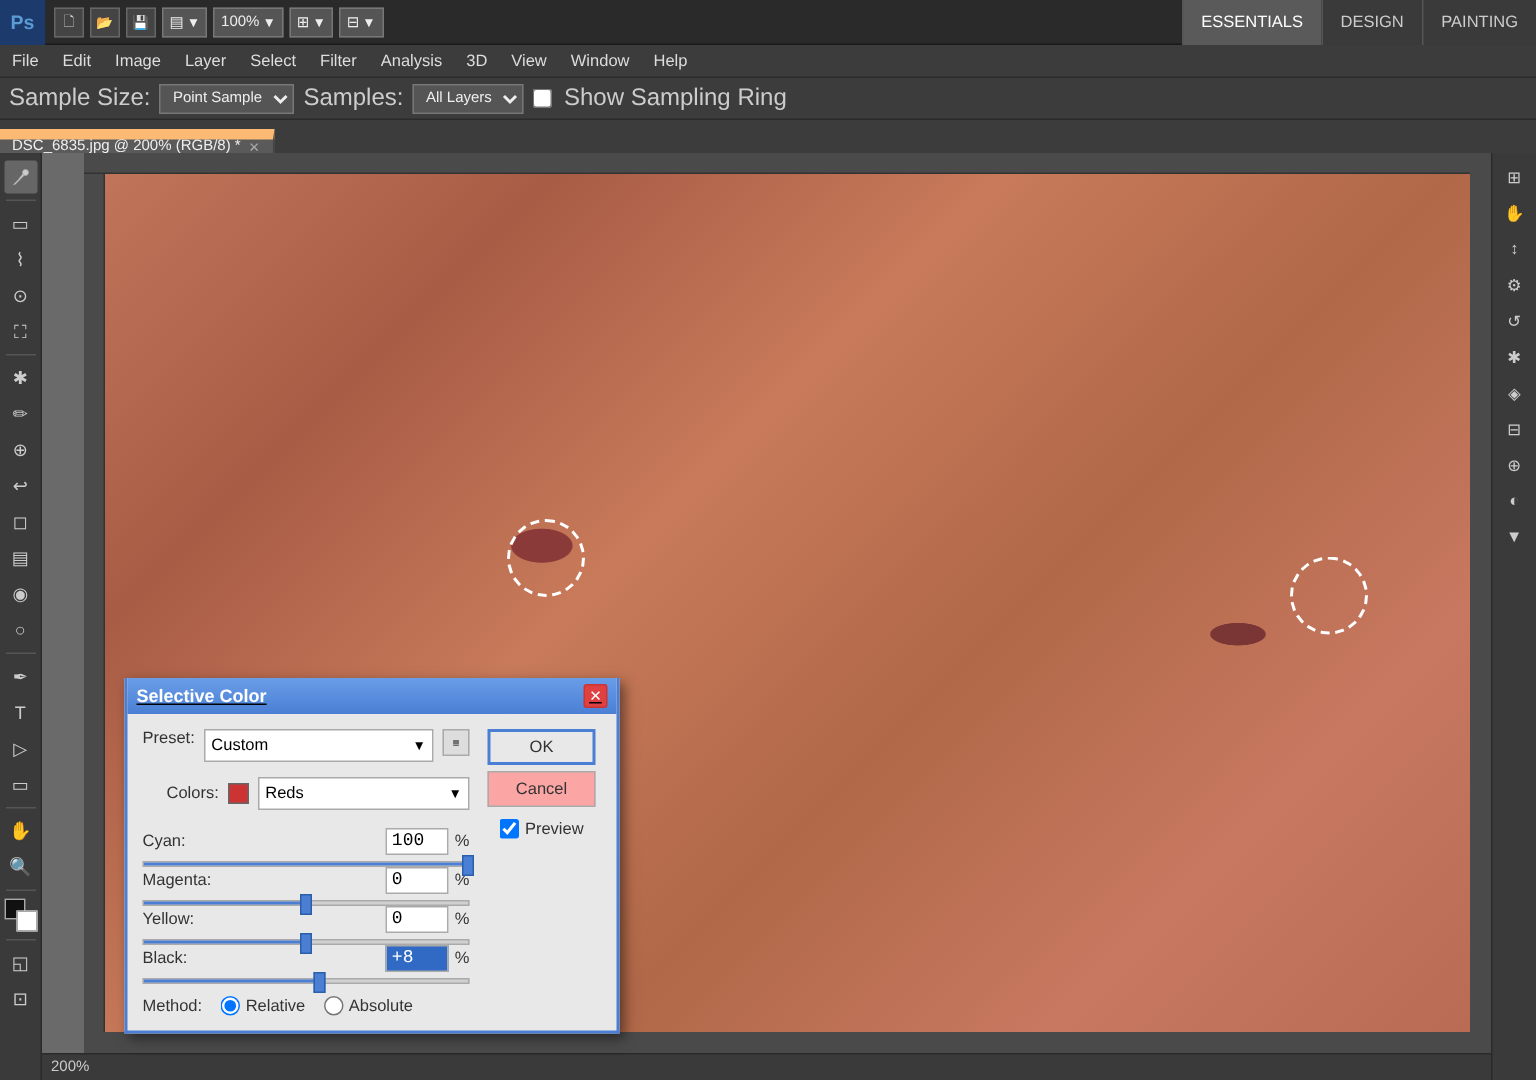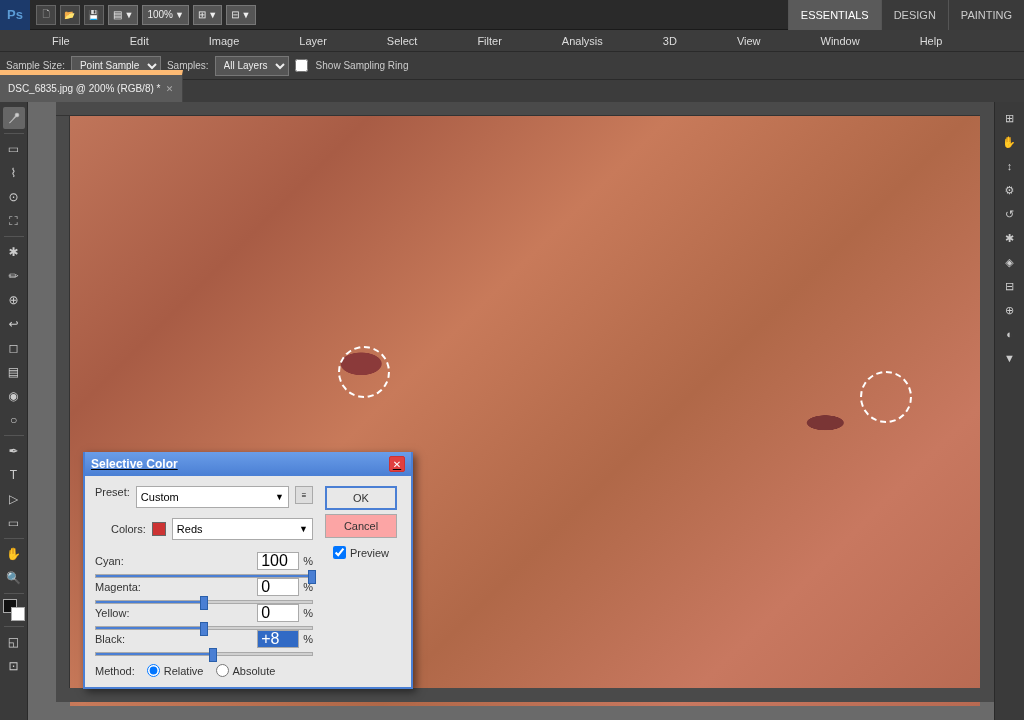--- a/index.html
+++ b/index.html
@@ -35,43 +35,43 @@
       font-size: 10px; padding: 0 4px; cursor: pointer; display: flex; align-items: center; gap: 2px;
     }
 
     
     #menu-bar { 
       width: 100%; height: 22px; background: #3c3c3c; display: flex; align-items: center;
       border-bottom: 1px solid #2a2a2a;
     }
     .menu-item { 
       padding: 0 8px; height: 22px; display: flex; align-items: center; color: #ddd; 
-      cursor: pointer; font-size: 11px; margin-left: 44px;
+      cursor: pointer; font-size: 11px;
     }
 
     
     #options-bar { 
       width: 100%; height: 28px; background: #3c3c3c; display: flex; align-items: center;
       padding: 0 6px; gap: 6px; border-bottom: 1px solid #2a2a2a;
     }
-    .opt-label { color: #ccc; font-size: 10px; white-space: nowrap; }
+    .opt-label { color: #ccc; font-size: 16px; white-space: nowrap; }
     .opt-dropdown { 
       height: 20px; background: #555; border: 1px solid #777; color: #eee; 
       font-size: 10px; padding: 0 4px;
     }
     .opt-checkbox { margin-right: 2px; }
 
     
     #tab-bar { 
       width: 100%; height: 22px; background: #3c3c3c; display: flex; align-items: flex-end;
     }
     .file-tab { 
-      height: 32px; padding: 0 8px; background: #5a5a5a; color: #eee; 
+      height: 16px; padding: 0 8px; background: #5a5a5a; color: #eee; 
       display: flex; align-items: center; gap: 4px; font-size: 10px; cursor: pointer;
-      border-top: 5px solid #fdba74; border-right: 1px solid #444;
+      border-top: 7px solid #fdba74; border-right: 1px solid #444;
     }
     .tab-close { 
       width: 10px; height: 10px; display: flex; align-items: center; justify-content: center;
       color: #aaa; font-size: 9px; cursor: pointer;
     }
 
     
     #main-area { 
       width: 100%; height: calc(720px - 30px - 22px - 28px - 22px); 
       display: flex; position: relative;
@@ -215,21 +215,21 @@
 
     
     .slider-row {
     }
     .slider-top {
       display: flex; align-items: center; justify-content: space-between; margin-bottom: 2px;
     }
     .slider-name { color: #333; font-size: 11px; }
     .slider-value-box {
       width: 42px; height: 18px; background: white; border: 1px solid #aaa;
-      display: flex; align-items: center; padding: 0 3px; font-size: 16px;
+      display: flex; padding: 0 3px; font-size: 12px; font-family: Liberation Mono, monospace;
     }
     .slider-value-box.selected { background: #316ac5; color: white; }
     .slider-percent { color: #333; font-size: 11px; margin-left: 2px; }
     .slider-track {
       width: 100%; height: 4px; background: #d0d0d0; border: 1px solid #aaa;
       position: relative; margin-top: 4px;
     }
     .slider-fill { height: 100%; background: #4a7fd4; }
     .slider-thumb {
       width: 8px; height: 14px; background: #4a7fd4; border: 1px solid #2a5faa;
@@ -504,20 +504,23 @@
             <input type="checkbox" checked="" style="">
             <span class="preview-label">Preview</span>
           </div>
         </div>
       </div>
     </div>
 
     <div id="scrollbar-right"></div>
     <div id="scrollbar-bottom"></div>
 
+    <div id="status-bar">
+      <span>200%</span>
+    </div>
   </div>
 
   <div id="right-panel">
     <div class="right-tool">⊞</div>
     <div class="right-tool">✋</div>
     <div class="right-tool">↕</div>
     <div class="right-tool">⚙</div>
     <div class="right-tool">↺</div>
     <div class="right-tool">✱</div>
     <div class="right-tool">◈</div>

